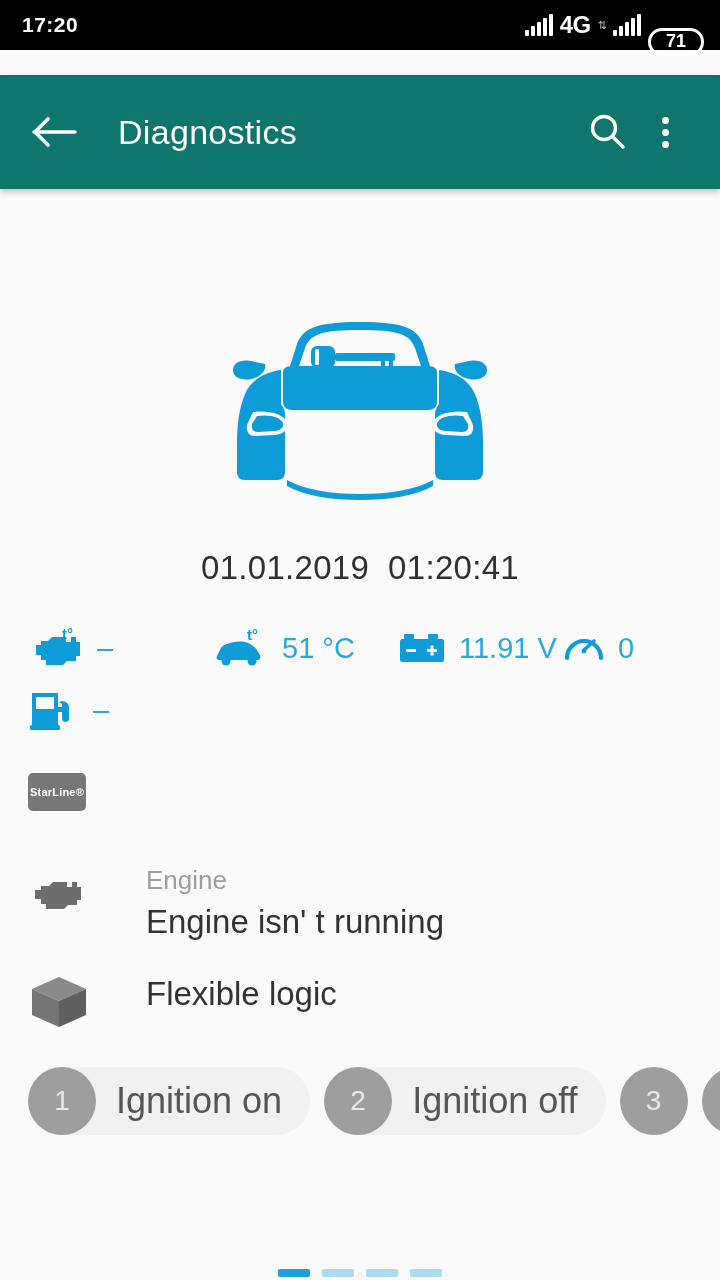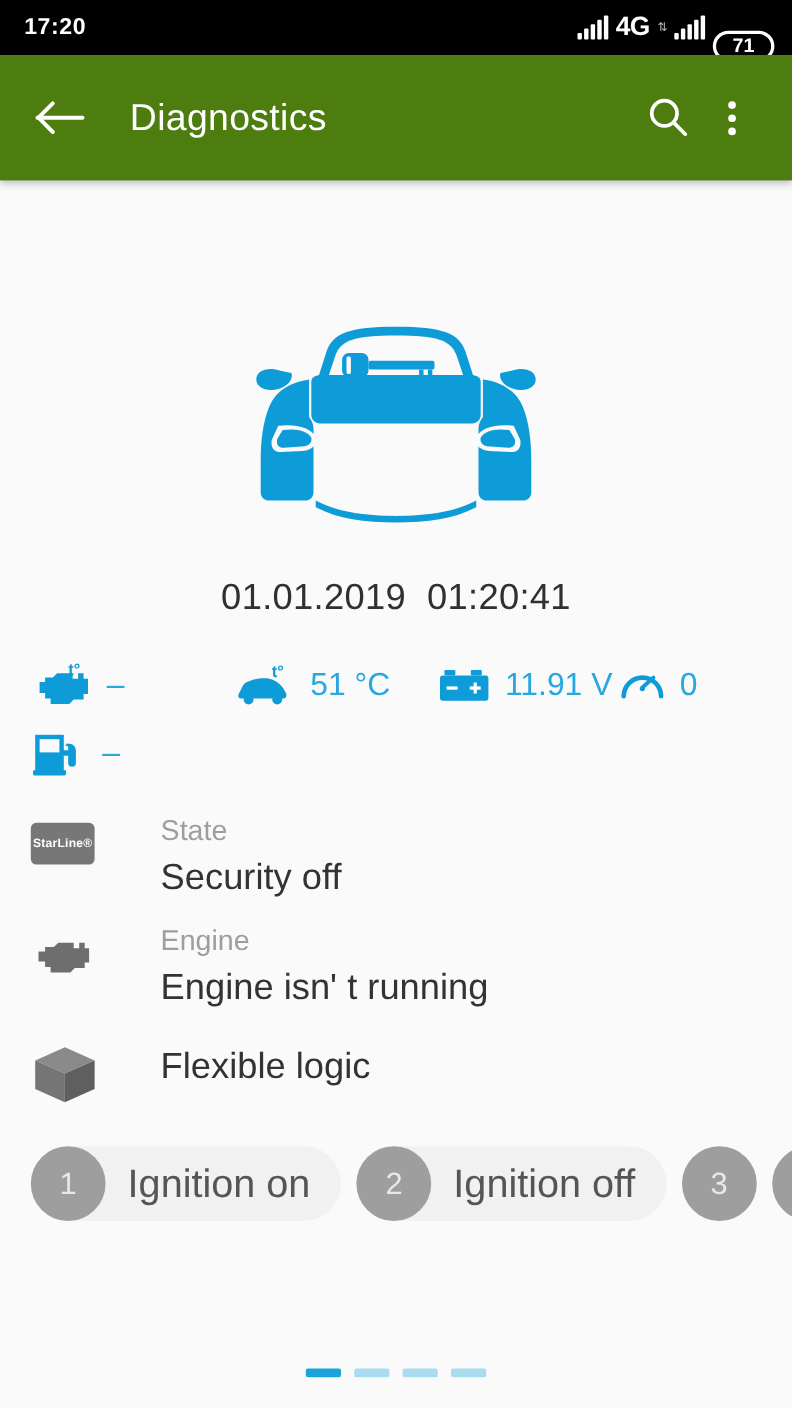--- a/index.html
+++ b/index.html
@@ -29,24 +29,24 @@
   .net-label { font-size: 24px; font-weight: bold; letter-spacing: -.5px; }
   .data-arrows { font-size: 11px; line-height: 1; color: #bbb; letter-spacing:-1px;}
   .battery {
     width: 56px; height: 28px; border: 3px solid #fff; border-radius: 14px;
     display: flex; align-items: center; justify-content: center;
     font-size: 18px; font-weight: bold; color: #fff; margin-top: 33px;
   }
 
   
   .app-bar {
-    height: 114px; background: #4d7c0f;
+    height: 114px; background: #0f766e;
     display: flex; align-items: center; padding: 4px 26px;
     box-shadow: 0 3px 6px rgba(0,0,0,.22);
-    position: relative; z-index: 5;
+    position: relative; z-index: 5; margin-top: 25px;
   }
   .app-bar .icon-btn {
     width: 58px; height: 58px; display: flex; align-items: center; justify-content: center;
     flex: 0 0 auto;
   }
   .app-title {
     color: #fff; font-size: 34px; font-weight: 400; margin-left: 34px; flex: 1 1 auto;
     letter-spacing: .3px; white-space: nowrap;
   }
   .dots { display: flex; flex-direction: column; gap: 5px; align-items: center; }
@@ -279,24 +279,20 @@
         </div>
       </div>
     </div>
 
     <div class="info-list">
 
       <div class="info-row">
         <div class="info-icon">
           <span class="starline-badge">StarLine®</span>
         </div>
-        <div class="info-text">
-          <div class="info-label">State</div>
-          <div class="info-value">Security off</div>
-        </div>
       </div>
 
       <div class="info-row">
         <div class="info-icon">
           <svg width="58" height="42" viewBox="0 0 58 42" aria-hidden="true">
             <g fill="#6e6e6e">
               <path d="M3 22 h4 v-5 h6 v-4 h8 l4 -4 h14 v5 h5 v-5 h5 v5 h4 v13 h-4 v5 h-9 l-4 4 h-18 v-5 h-5 v-5 h-6 v-4 h-4 Z"></path>
             </g>
           </svg>
         </div>

